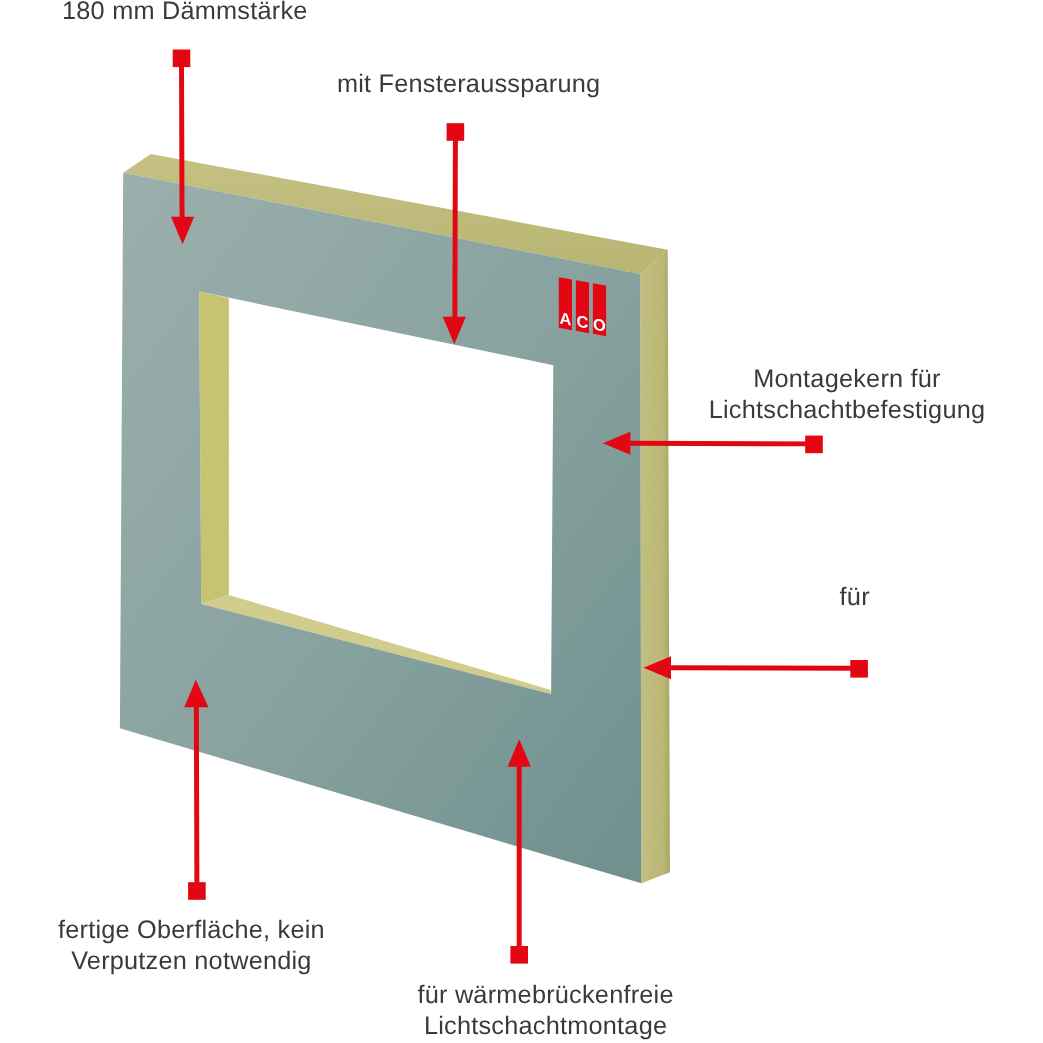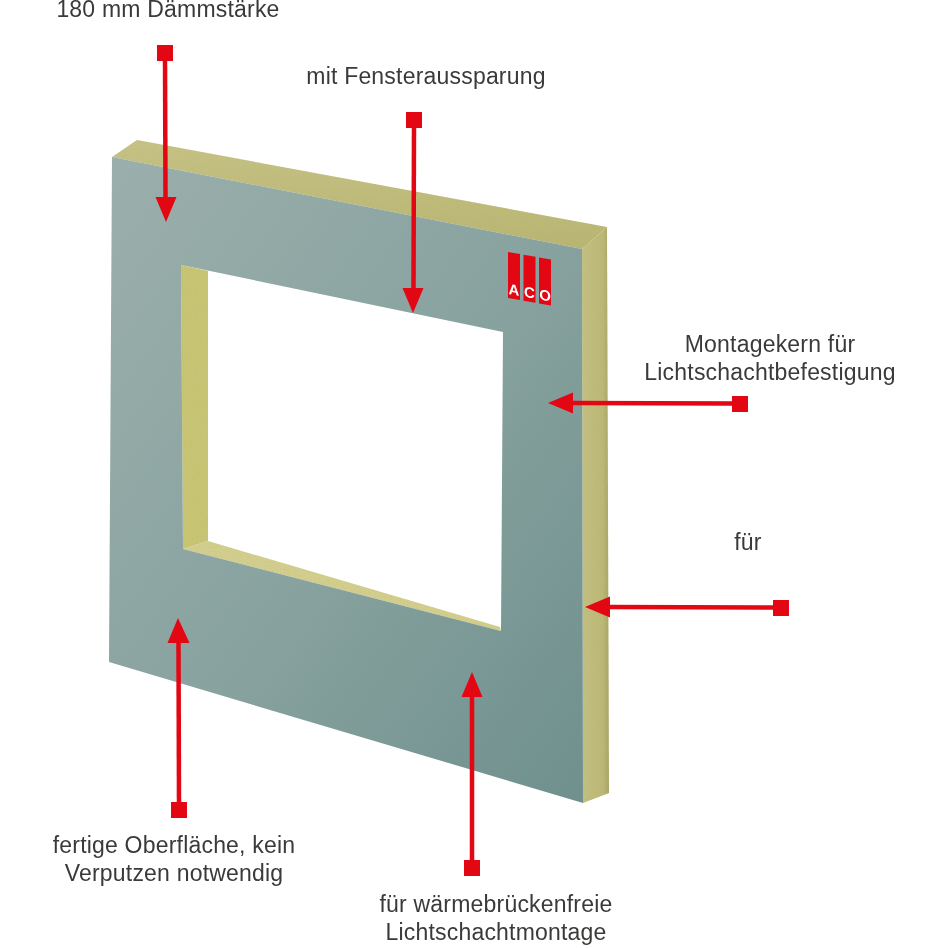--- a/index.html
+++ b/index.html
@@ -111,21 +111,21 @@
 
   <div class="label" style="left:770px;top:330px;">
     <span>Montagekern für</span>
     <span>Lichtschachtbefestigung</span>
   </div>
 
   <div class="label" style="left:426px;top:62px;">
     <span>mit Fensteraussparung</span>
   </div>
 
-  <div class="label" style="left:748px;top:528px;">
+  <div class="label" style="left:777px;top:528px;">
     <span>für</span>
   </div>
 
   <div class="label" style="left:496px;top:890px;">
     <span>für wärmebrückenfreie</span>
     <span>Lichtschachtmontage</span>
   </div>
 
   <div class="label" style="left:174px;top:831px;">
     <span>fertige Oberfläche, kein</span>

